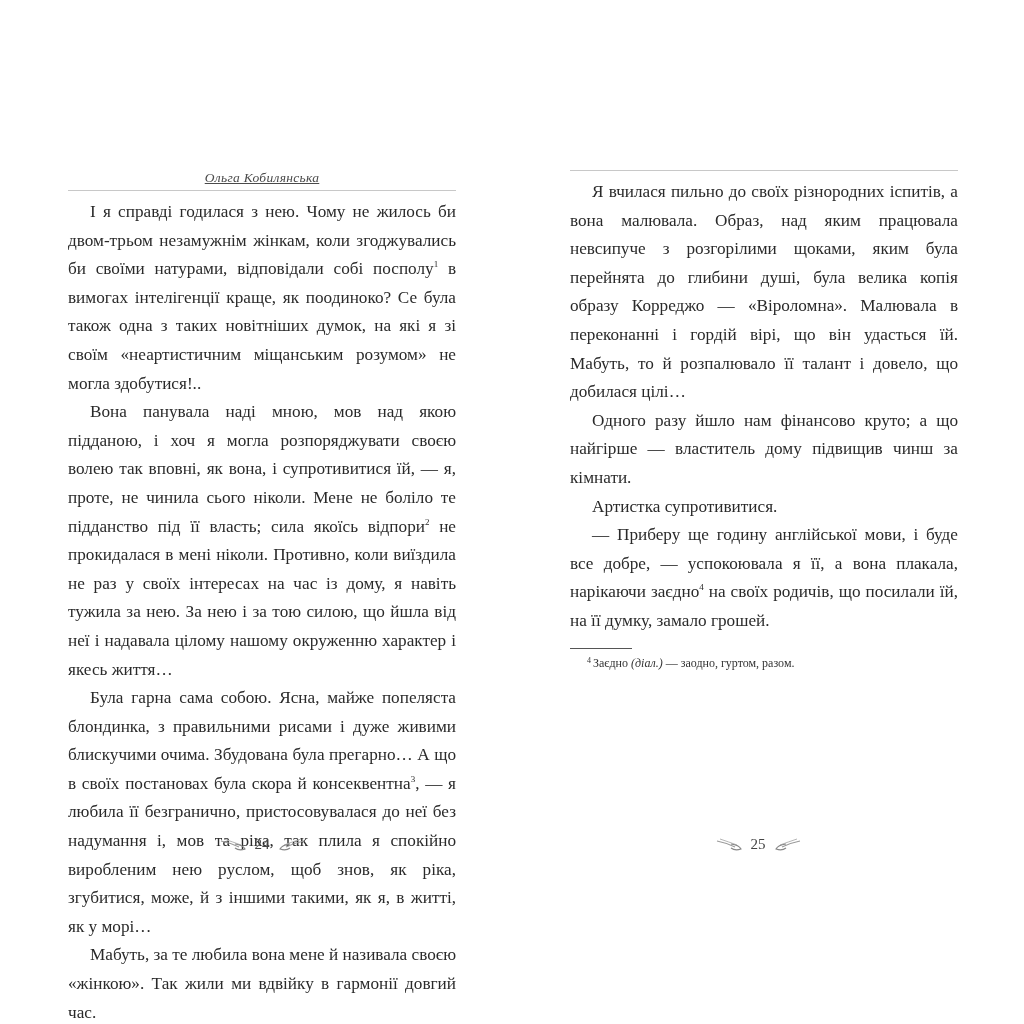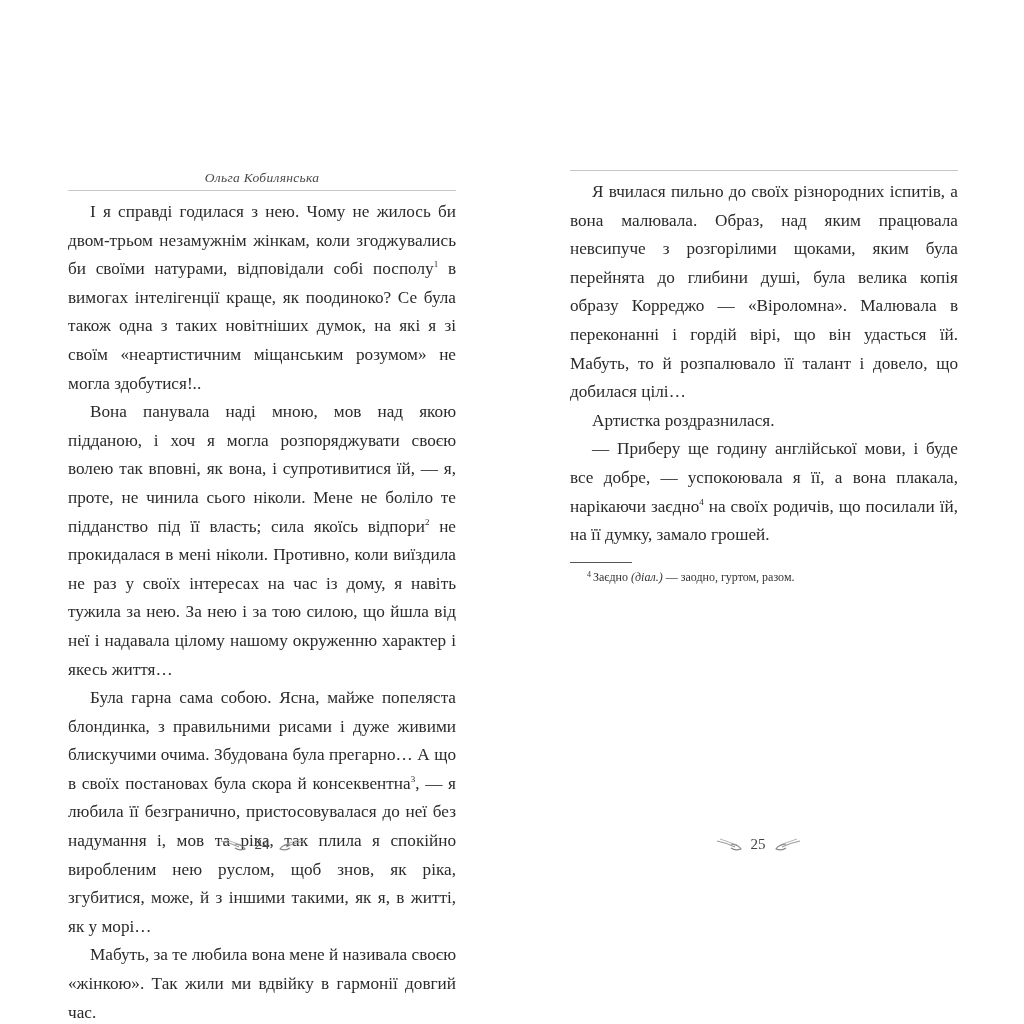--- a/index.html
+++ b/index.html
@@ -1,21 +1,21 @@
 <!DOCTYPE html>
 <html><head>
 <meta charset="utf-8">
 <style>
   html, body { margin:0; padding:0; background:#ffffff; }
   body { width:1024px; height:1024px; position:relative; overflow:hidden;
          font-family:"Liberation Serif", "DejaVu Serif", serif; color:#2a2a2a; }
   .page { position:absolute; top:168px; width:388px; }
   .page.left { left:68px; }
   .page.right { left:570px; }
-  .running-head { text-align:center; font-size:13.5px; color:#4a4a4a; height:20px; line-height:20px; letter-spacing:0.3px; }
+  .running-head { text-align:center; font-size:13.5px; color:#4a4a4a; height:20px; line-height:20px; letter-spacing:0.3px;text-decoration:underline; }
   .left .running-head { font-style:italic; }
   .head-rule { border:0; border-top:1px solid #c8c8c8; margin:2px 0 0 0; height:0; }
   .body { margin-top:7px; font-size:17.2px; line-height:28.6px; text-align:justify; hyphens:manual; }
   .body p { margin:0; text-indent:22px; }
   sup { font-size:9px; line-height:0; vertical-align:7px; }
   .fn-rule { width:62px; border-top:1px solid #555; margin-top:12px; height:0; }
   .footnotes { margin-top:6px; font-size:12px; line-height:16.5px; color:#333; }
   .footnotes .fn { padding-left:17px; }
   .footnotes .fn sup { font-size:8px; vertical-align:4px; margin-right:2px; }
   .footnotes i { font-style:italic; }
@@ -49,21 +49,22 @@
     <path d="M28 3 Q18 5 10 9" stroke="#9a9a9a" stroke-width="1.2" fill="none"></path>
     <path d="M25 1 Q16 4 8 7" stroke="#b5b5b5" stroke-width="1" fill="none"></path>
     <path d="M14 6 Q6 7 4 11 Q10 13 14 10" stroke="#888" stroke-width="1.2" fill="none"></path>
   </svg>
 </div>
 
 <div class="page right">
   <div class="head-rule"></div>
   <div class="body">
     <p><span>Я вчилася пильно до своїх різнородних іспитів, а вона малювала. Образ, над яким працювала невсипуче з роз­горілими щоками, яким була перейнята до глибини душі, була велика копія образу Корреджо — «Віролом­на». Малювала в переконанні і гордій вірі, що він удасть­ся їй. Мабуть, то й розпалювало її талант і довело, що добилася цілі…</span></p>
-    <p><span>Артистка роздразнилася.</span></p>
+    <p><span>Одного разу йшло нам фінансово круто; а що най­гірше — властитель дому підвищив чинш за кімнати.</span></p>
+    <p><span>Артистка супротивитися.</span></p>
     <p><span>— Приберу ще годину англійської мови, і буде все добре, — успокоювала я її, а вона плакала, нарікаючи заєдно</span><sup>4</sup><span> на своїх родичів, що посилали їй, на її думку, за­мало грошей.</span></p>
   </div>
   <div class="fn-rule"></div>
   <div class="footnotes">
     <div class="fn"><sup>4</sup><span>Заєдно</span> <i>(діал.)</i> <span>— заодно, гуртом, разом.</span></div>
 
   </div>
 </div>
 
 <div class="folio right">

